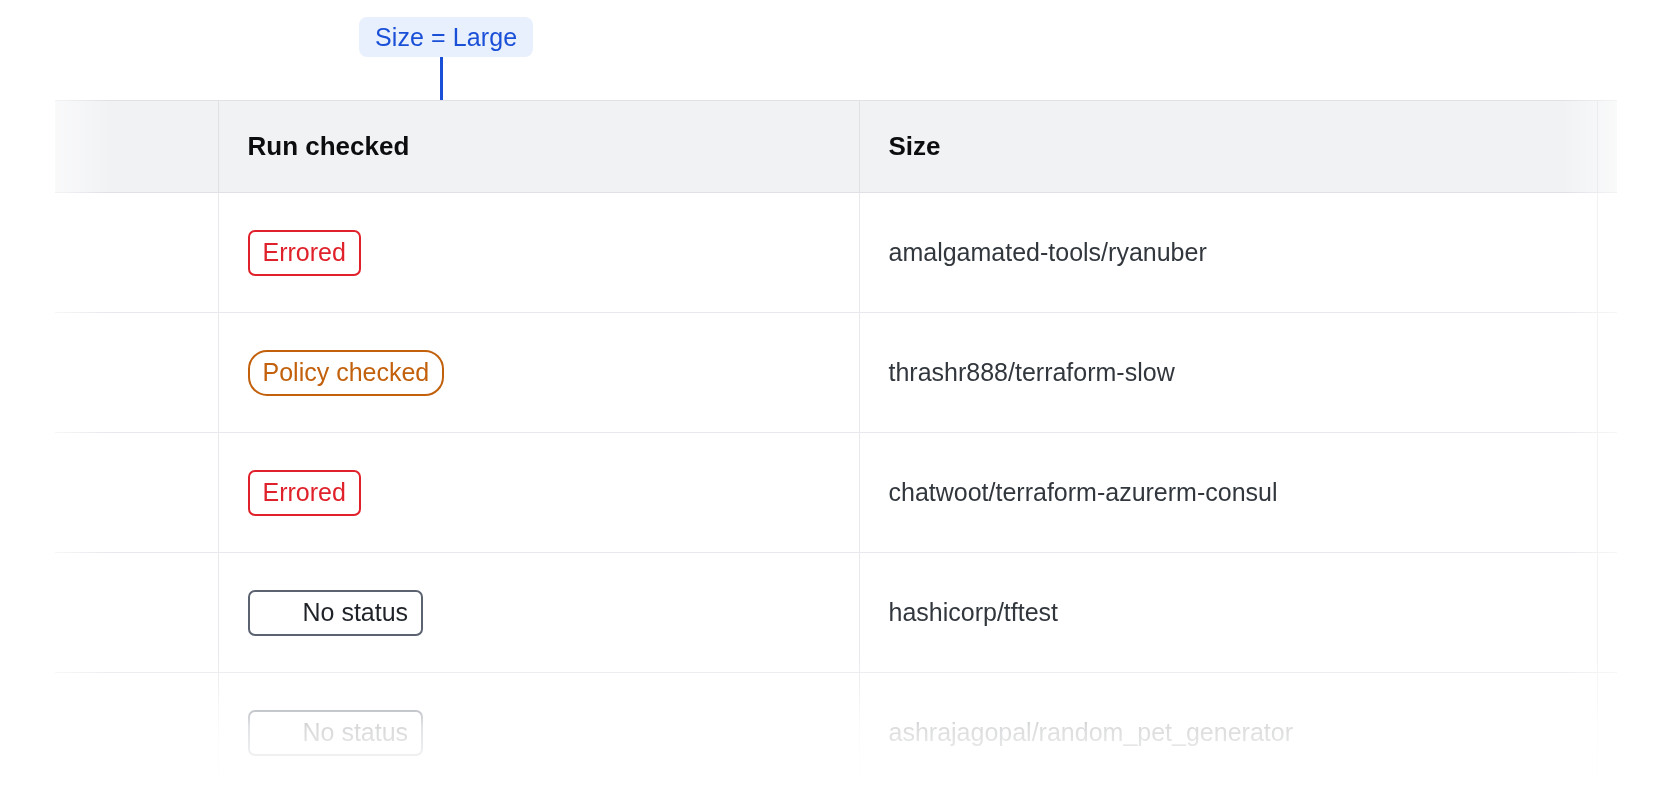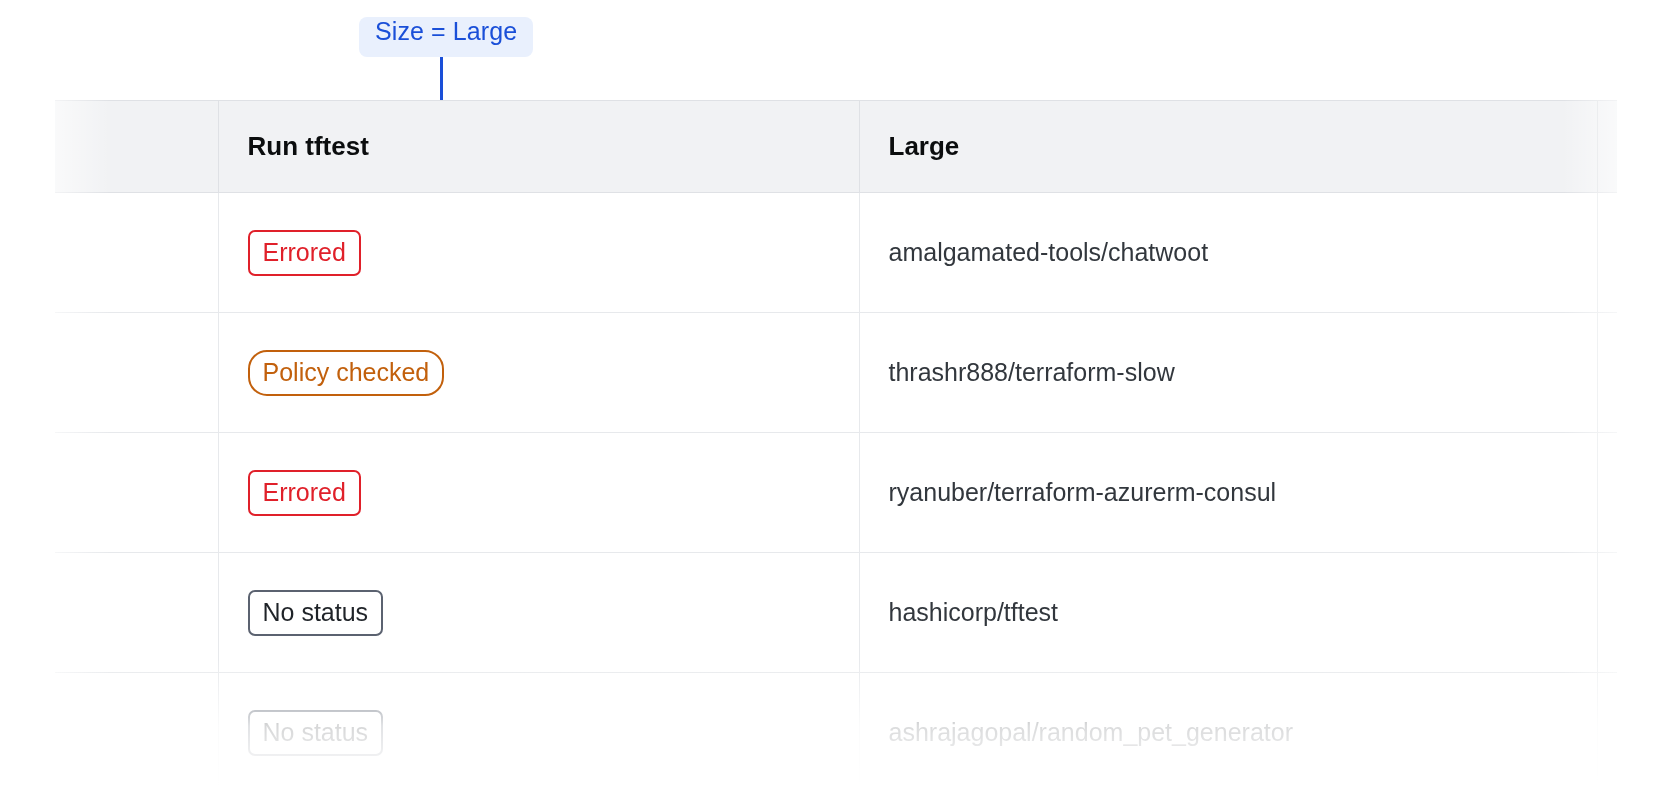--- a/index.html
+++ b/index.html
@@ -24,20 +24,21 @@
   }
 
   
   #annotation-pill {
     position: absolute;
     left: 359px;
     top: 17px;
     height: 40px;
     padding: 0 16px;
     display: flex;
+    align-items: center;
     justify-content: center;
     border-radius: 8px;
     background: #e9f0fd;
     color: #1a4fd8;
     font-size: 25px;
     font-weight: 400;
     letter-spacing: 0.1px;
     white-space: nowrap;
     box-sizing: border-box;
   }
@@ -126,21 +127,21 @@
     border-radius: 7px;
     border: 2px solid currentColor;
     font-size: 25px;
     line-height: 1;
     white-space: nowrap;
     box-sizing: border-box;
   }
   .badge.errored        { color: #e0202a; }
   .badge.policy-checked { color: #c2600c; border-radius: 19px; }
   .badge.no-status      { color: #5b6270; }
-  .badge.no-status .badge-text { color: #1f2328; }
+  .badge.no-status .badge-text { color: #1f2328; margin-left: 40px; }
   .badge-text { color: inherit; }
 
   
   .fade {
     position: absolute;
     top: 0;
     height: 788px;
     pointer-events: none;
   }
   #fade-left {
@@ -178,48 +179,48 @@
     <table class="data-table">
       <colgroup>
         <col class="c-lead">
         <col class="c-stat">
         <col class="c-repo">
         <col class="c-trail">
       </colgroup>
       <thead>
         <tr>
           <th class="lead-col"></th>
-          <th>Run tftest</th>
-          <th>Large</th>
+          <th>Run checked</th>
+          <th>Size</th>
           <th class="trail-col"></th>
         </tr>
       </thead>
       <tbody id="table-body">
           <tr>
             <td class="lead-col"></td>
             <td><span class="badge errored">
                 <span class="badge-text">Errored</span>
               </span></td>
-            <td><span>amalgamated-tools/chatwoot</span></td>
+            <td><span>amalgamated-tools/ryanuber</span></td>
             <td class="trail-col"></td>
           </tr>
           <tr>
             <td class="lead-col"></td>
             <td><span class="badge policy-checked">
                 <span class="badge-text">Policy checked</span>
               </span></td>
             <td><span>thrashr888/terraform-slow</span></td>
             <td class="trail-col"></td>
           </tr>
           <tr>
             <td class="lead-col"></td>
             <td><span class="badge errored">
                 <span class="badge-text">Errored</span>
               </span></td>
-            <td><span>ryanuber/terraform-azurerm-consul</span></td>
+            <td><span>chatwoot/terraform-azurerm-consul</span></td>
             <td class="trail-col"></td>
           </tr>
           <tr>
             <td class="lead-col"></td>
             <td><span class="badge no-status">
                 <span class="badge-text">No status</span>
               </span></td>
             <td><span>hashicorp/tftest</span></td>
             <td class="trail-col"></td>
           </tr>

